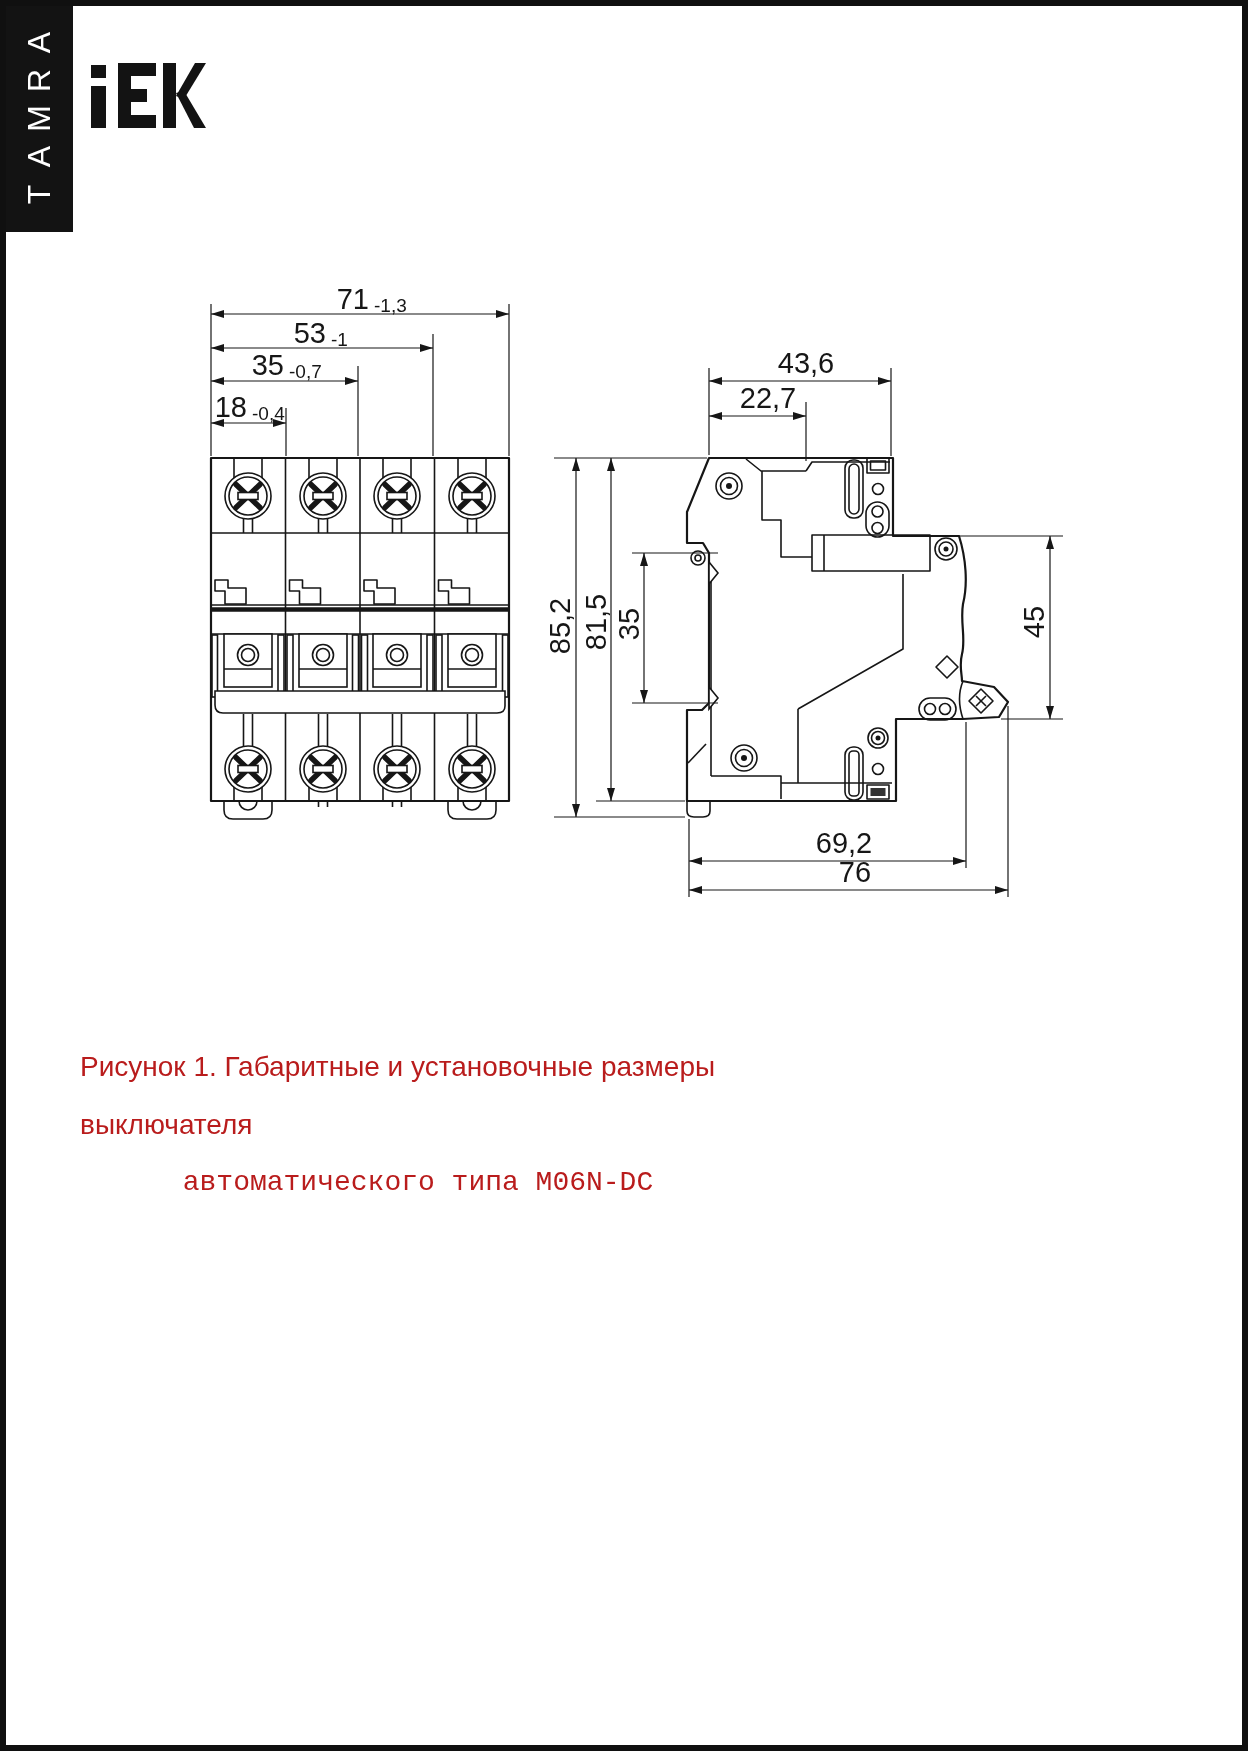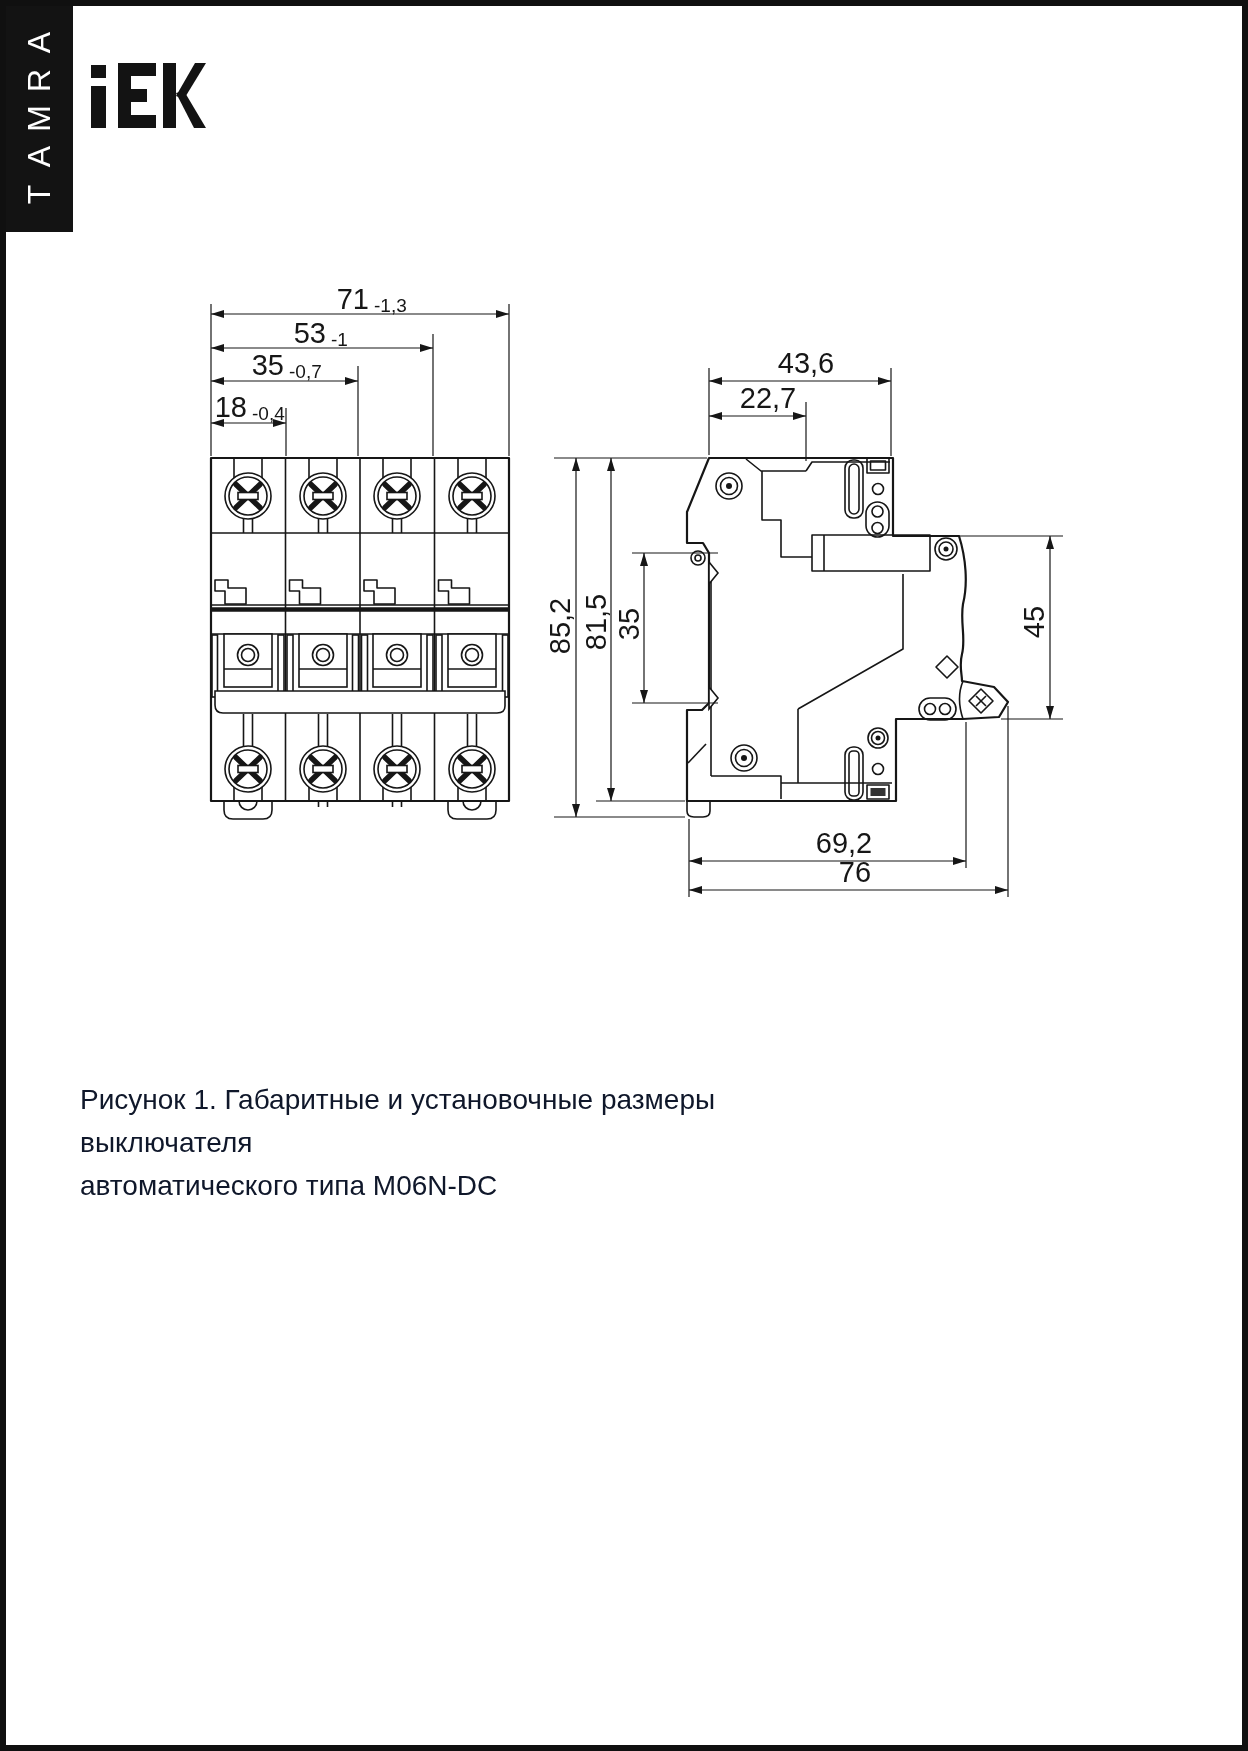--- a/index.html
+++ b/index.html
@@ -7,22 +7,22 @@
         border:6px solid #101010;box-sizing:border-box;overflow:hidden;
         font-family:"Liberation Sans",sans-serif;color:#161616;}
   .brand{position:absolute;left:-1px;top:-1px;width:68px;height:227px;background:#131313;
          display:flex;flex-direction:column;align-items:center;justify-content:flex-start;
          padding-top:20px;box-sizing:border-box;gap:3px;}
   .brand span{display:block;width:64px;height:35px;line-height:35px;text-align:center;
               color:#fff;font-size:32px;font-weight:400;transform:rotate(-90deg);}
   .iek-logo{position:absolute;left:85px;top:57px;}
   .drawing{position:absolute;left:0;top:0;width:1248px;height:1751px;}
   .caption{position:absolute;left:74px;top:1032px;width:780px;font-size:28px;
-           line-height:43px;color:#0f172a;letter-spacing:0px;margin-top:40px;}
-  .caption .l2{width:676px;}
+           line-height:58px;color:#b91c1c;letter-spacing:0px;}
+  .caption .l2{text-align:center;width:676px;font-family:Liberation Mono, monospace;}
   svg text{font-family:"Liberation Sans",sans-serif;fill:#161616;}
   .dim-num{font-size:29px;}
   .dim-tol{font-size:19px;}
   .o{stroke:#161616;stroke-width:2.2;fill:none;stroke-linejoin:round;stroke-linecap:round;}
   .ow{stroke:#161616;stroke-width:2.2;fill:#ffffff;stroke-linejoin:round;}
   .i{stroke:#161616;stroke-width:1.6;fill:none;stroke-linejoin:round;}
   .iw{stroke:#161616;stroke-width:1.6;fill:#ffffff;}
   .d{stroke:#161616;stroke-width:1.2;fill:none;}
   .x{stroke:#161616;stroke-width:5.5;fill:none;stroke-linecap:round;}
   .f{fill:#161616;stroke:none;}

